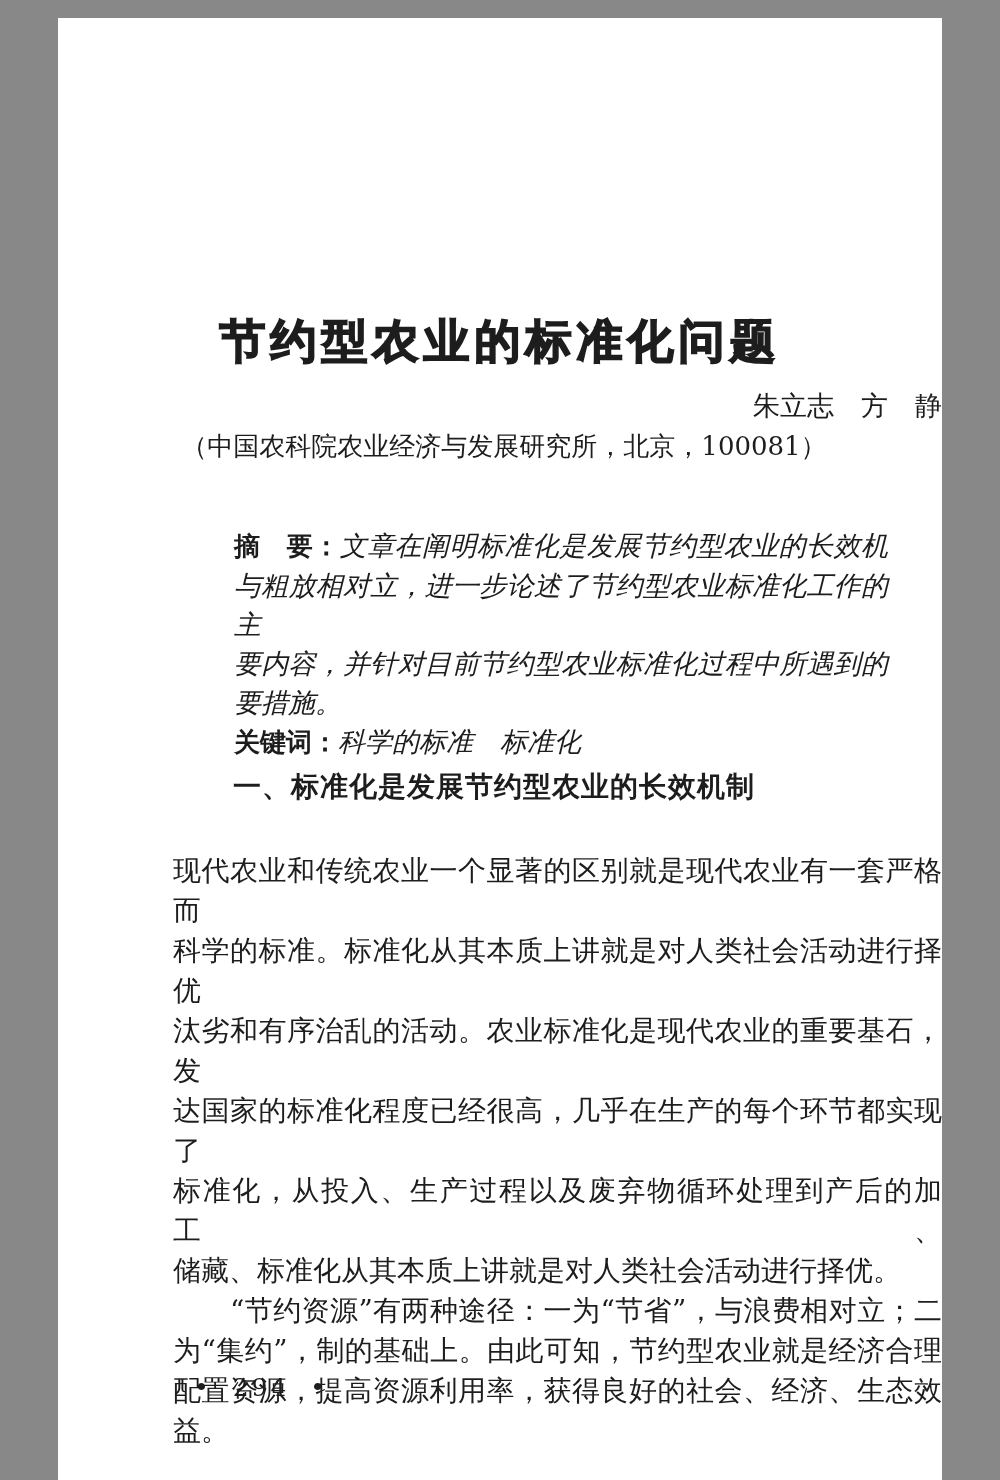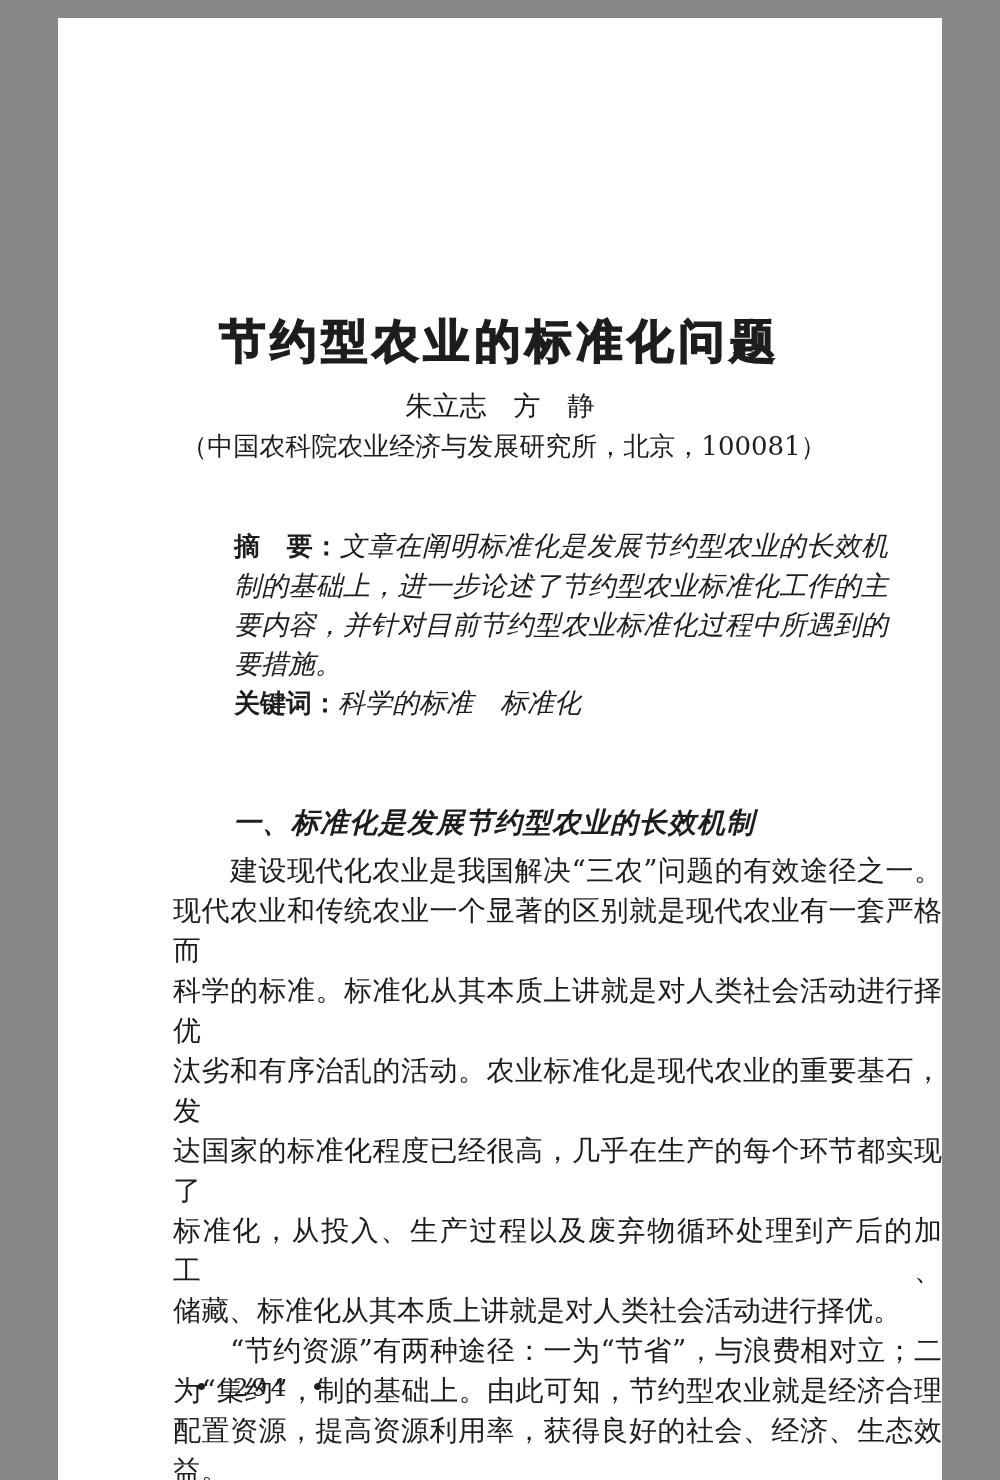--- a/index.html
+++ b/index.html
@@ -10,40 +10,40 @@
     font-family:"DejaVu Serif", serif;
   }
   .article-title {
     position:absolute; top:297px; left:0; right:0;
     text-align:center; font-size:46px; line-height:52px;
     font-family:"DejaVu Sans", sans-serif; font-weight:900;
     letter-spacing:5px; -webkit-text-stroke:1.6px var(--ink);
   }
   .authors-line {
     position:absolute; top:372px; left:0; right:0;
-    text-align:center; font-size:27px; line-height:32px;
+    text-align:right; font-size:27px; line-height:32px;
   }
   .affiliation-line {
     position:absolute; top:412px; left:8px; right:0;
     text-align:center; font-size:26px; line-height:32px;
   }
   .abstract-block {
     position:absolute; top:508px; left:176px; width:654px;
     font-size:27px; line-height:39px; font-style:italic;
   }
   .aline { text-align:justify; text-align-last:justify; }
   .aline.short { text-align:right; text-align-last:left; }
   .lbl {
     font-weight:bold; font-style:normal;
     font-family:"DejaVu Sans", sans-serif; font-size:26px;
   }
   .section-heading {
-    position:absolute; top:788px; left:175px;
+    position:absolute; top:752px; left:175px;
     font-size:28px; line-height:34px; font-weight:bold;
-    font-family:"DejaVu Sans", sans-serif; letter-spacing:1px;font-style:italic;
+    font-family:"DejaVu Sans", sans-serif; letter-spacing:1px;
   }
   .body-text {
     position:absolute; top:833px; left:115px; width:769px;
     font-size:28px; line-height:40px;
   }
   .bline { text-align:justify; text-align-last:justify; }
   .bline.short { text-align-last:left; }
   .bline.indent { text-indent:57px; }
   .page-number {
     position:absolute; top:1355px; left:136px;
@@ -58,33 +58,32 @@
   <div class="article-title">节约型农业的标准化问题</div>
 
   <div class="authors-line">朱立志　方　静</div>
 
   <div class="affiliation-line">（中国农科院农业经济与发展研究所，北京，100081）</div>
 
   <div class="abstract-block">
     <div class="aline">
       <span class="lbl">摘　要：</span><span>文章在阐明标准化是发展节约型农业的长效机</span>
     </div>
-    <div class="aline">制的基础上，进一步论述了节约型农业标准化工作的主</div>
+    <div class="aline">与粗放相对立，进一步论述了节约型农业标准化工作的主</div>
     <div class="aline">要内容，并针对目前节约型农业标准化过程中所遇到的</div>
     <div class="aline short">要措施。</div>
     <div class="aline short">
       <span class="lbl">关键词：</span><span>科学的标准　标准化</span>
     </div>
   </div>
 
   <div class="section-heading">一、标准化是发展节约型农业的长效机制</div>
 
   <div class="body-text">
     <div>
-        <div class="bline indent">建设现代化农业是我国解决“三农”问题的有效途径之一。</div>
         <div class="bline">现代农业和传统农业一个显著的区别就是现代农业有一套严格而</div>
         <div class="bline">科学的标准。标准化从其本质上讲就是对人类社会活动进行择优</div>
         <div class="bline">汰劣和有序治乱的活动。农业标准化是现代农业的重要基石，发</div>
         <div class="bline">达国家的标准化程度已经很高，几乎在生产的每个环节都实现了</div>
         <div class="bline">标准化，从投入、生产过程以及废弃物循环处理到产后的加工、</div>
         <div class="bline short">储藏、标准化从其本质上讲就是对人类社会活动进行择优。</div>
       </div>
     <div>
         <div class="bline indent">“节约资源”有两种途径：一为“节省”，与浪费相对立；二</div>
         <div class="bline">为“集约”，制的基础上。由此可知，节约型农业就是经济合理</div>

